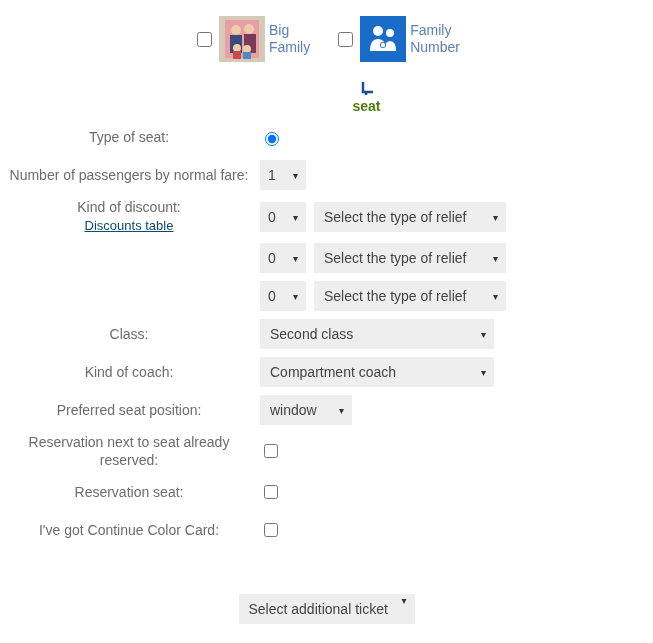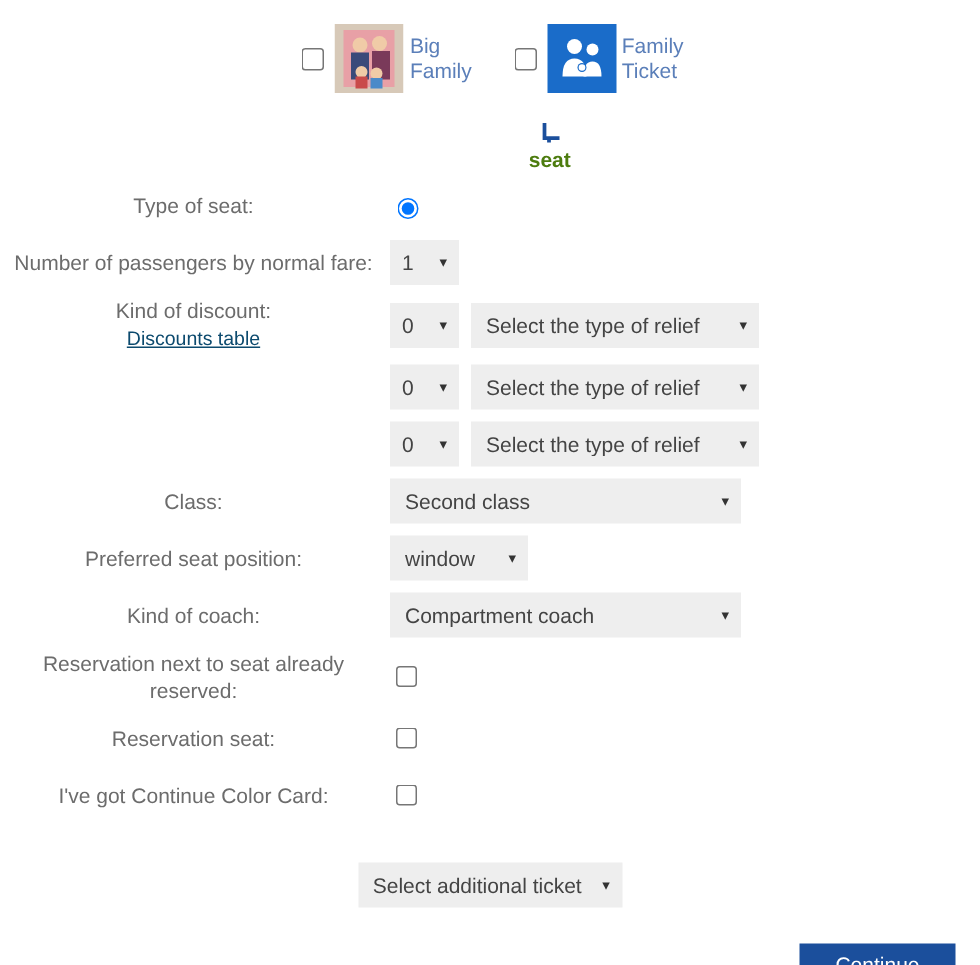--- a/index.html
+++ b/index.html
@@ -97,21 +97,21 @@
     content:"▾";
     position:absolute; right:8px; top:50%;
     transform:translateY(-50%);
     font-size:10px; color:#333;
     pointer-events:none;
   }
   .sel.tiny { width:46px; padding-left:8px; }
   .sel.wide { width:234px; }
   .sel.mid { width:192px; }
   .sel.small { width:92px; }
-  .sel.addl { width:176px; }
+  .sel.addl { width:176px;margin-top:19px; }
 
   input[type=radio] { width:14px; height:14px; }
   input[type=checkbox].plain { width:14px; height:14px; }
 
   .addl-row {
     display:flex; justify-content:center; margin: 30px 0 20px 0;
   }
 
   .footer {
     display:flex; justify-content:flex-end;
@@ -162,21 +162,21 @@
             <circle cx="25" cy="12" r="4" fill="#fff"></circle>
             <path d="M5 30 Q5 18 13 18 Q21 18 21 30 Z" fill="#fff"></path>
             <path d="M19 30 Q19 20 25 20 Q31 20 31 30 Z" fill="#fff"></path>
             <circle cx="18" cy="24" r="3" fill="#1a6cc9"></circle>
             <circle cx="18" cy="24" r="2.2" fill="#fff"></circle>
           </svg>
         </div>
       </div>
       <div class="lbl">
         <div>Family</div>
-        <div>Ticket</div>
+        <div>Number</div>
       </div>
     </div>
   </div>
 
   <div class="seat-header">
     <div class="corner">
       <svg width="16" height="16" viewBox="0 0 16 16">
         <path d="M4 2 L4 12 L14 12" stroke="#1b4f9c" stroke-width="2.5" fill="none"></path>
         <path d="M7 12 L7 15" stroke="#1b4f9c" stroke-width="2.5"></path>
       </svg>
@@ -228,30 +228,30 @@
     </div>
 
     <div class="row tall">
       <div class="label-col">Class:</div>
       <div class="ctrl-col">
         <span class="sel-wrap"><select class="sel wide"><option>Second class</option></select></span>
       </div>
     </div>
 
     <div class="row tall">
+      <div class="label-col">Kind of coach:</div>
+      <div class="ctrl-col">
+        <span class="sel-wrap"><select class="sel wide"><option>Compartment coach</option></select></span>
+      </div>
+    </div>
+
+    <div class="row tall">
       <div class="label-col">Preferred seat position:</div>
       <div class="ctrl-col">
         <span class="sel-wrap"><select class="sel small"><option>window</option></select></span>
-      </div>
-    </div>
-
-    <div class="row tall">
-      <div class="label-col">Kind of coach:</div>
-      <div class="ctrl-col">
-        <span class="sel-wrap"><select class="sel wide"><option>Compartment coach</option></select></span>
       </div>
     </div>
 
     <div class="row tall">
       <div class="label-col">Reservation next to seat already reserved:</div>
       <div class="ctrl-col">
         <input type="checkbox" class="plain" style="">
       </div>
     </div>
 

